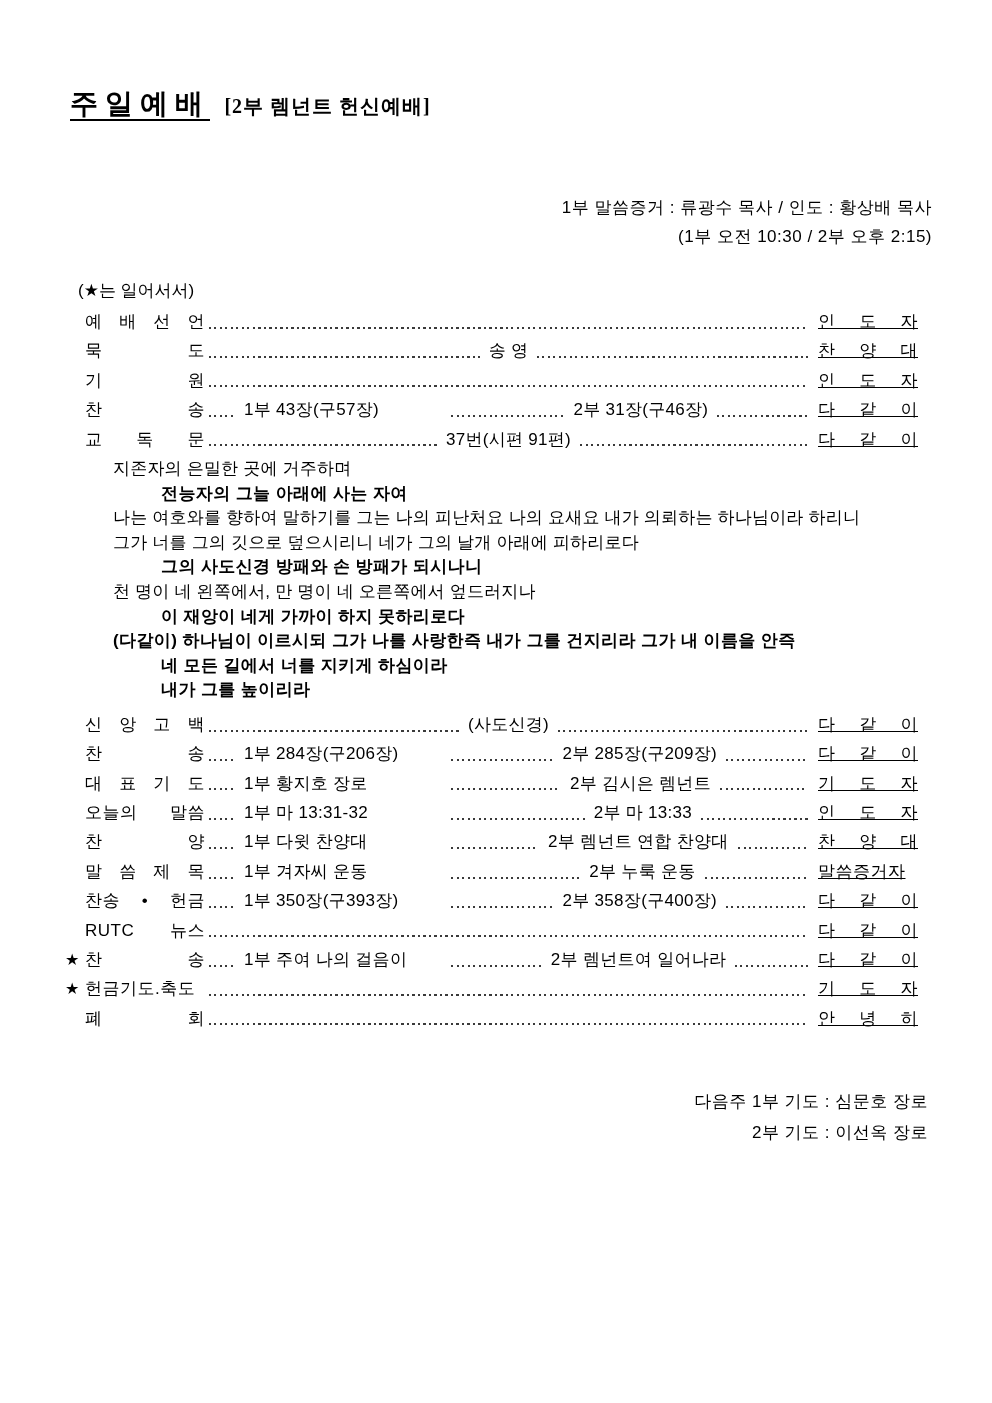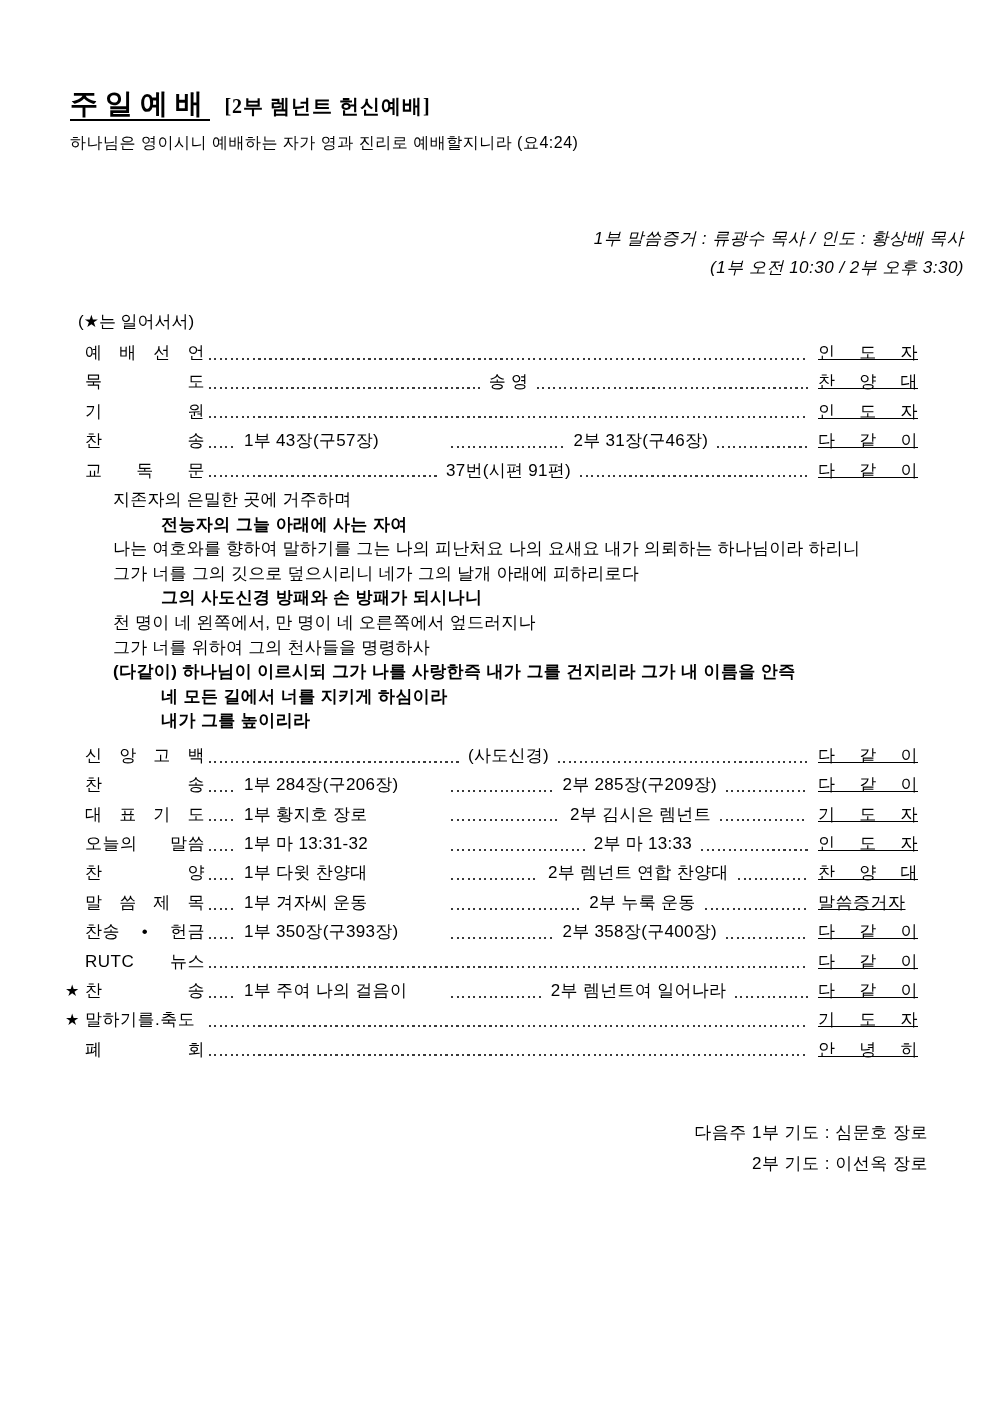--- a/index.html
+++ b/index.html
@@ -20,22 +20,22 @@
     text-decoration: underline; text-underline-offset: 6px;
     text-decoration-thickness: 2px;
   }
   .title-bracket {
     font-family: "Liberation Serif", "DejaVu Serif", serif;
     font-size: 20px; font-weight: bold; margin-left: 10px; letter-spacing: 1px;
   }
   .subtitle { padding: 10px 0 0 70px; font-size: 16px; letter-spacing: 0.5px; }
 
   
-  .service-info { margin-top: 70px; text-align: right; padding-right: 28px;
-    font-size: 17px; line-height: 29px; letter-spacing: 0.5px; font-style: italic; }
+  .service-info { margin-top: 70px; text-align: right; padding-right: 60px;
+    font-size: 17px; line-height: 29px; letter-spacing: 0.5px; }
 
   
   .stand-note { margin: 28px 0 8px 78px; font-size: 17px; }
 
   
   .order { margin: 0 74px 0 65px; }
   .order-row { display: flex; align-items: baseline; height: 29.4px;
     font-size: 17px; white-space: nowrap; }
   .star-slot { flex: 0 0 20px; font-size: 16px; }
   .item-label { flex: 0 0 auto; min-width: 120px; text-align: justify;
@@ -62,25 +62,24 @@
 </head>
 <body>
 
 <div class="page">
 
   <div class="title-line">
     <span class="title-main">주일예배</span>
     <span class="title-bracket">[2부 렘넌트 헌신예배]</span>
   </div>
 
-  <div class="subtitle">하나님은 영이시니 예배하는 자가 영과 진리로 예배할지니라 (요4:24)</div>
 
   <div class="service-info">
     <div>1부 말씀증거 : 류광수 목사 / 인도 : 황상배 목사</div>
-    <div>(1부 오전 10:30 / 2부 오후 3:30)</div>
+    <div>(1부 오전 10:30 / 2부 오후 2:15)</div>
   </div>
 
   <div class="stand-note">(★는 일어서서)</div>
 
   <div class="order" id="order-top">
       <div class="order-row">
         <span class="star-slot"></span>
         <span class="item-label">예 배 선 언</span>
         <span class="leader"></span>
         <span class="assignee">인 도 자</span>
@@ -119,21 +118,21 @@
       </div>
     </div>
 
   <div class="reading" id="reading">
       <div class="reading-line">지존자의 은밀한 곳에 거주하며</div>
       <div class="reading-line bold indent">전능자의 그늘 아래에 사는 자여</div>
       <div class="reading-line">나는 여호와를 향하여 말하기를 그는 나의 피난처요 나의 요새요 내가 의뢰하는 하나님이라 하리니</div>
       <div class="reading-line">그가 너를 그의 깃으로 덮으시리니 네가 그의 날개 아래에 피하리로다</div>
       <div class="reading-line bold indent">그의 사도신경 방패와 손 방패가 되시나니</div>
       <div class="reading-line">천 명이 네 왼쪽에서, 만 명이 네 오른쪽에서 엎드러지나</div>
-      <div class="reading-line">그가 너를 위하여 그의 천사들을 명령하사</div>
+      <div class="reading-line bold indent">이 재앙이 네게 가까이 하지 못하리로다</div>
       <div class="reading-line bold">(다같이) 하나님이 이르시되 그가 나를 사랑한즉 내가 그를 건지리라 그가 내 이름을 안즉</div>
       <div class="reading-line bold indent">네 모든 길에서 너를 지키게 하심이라</div>
       <div class="reading-line bold indent">내가 그를 높이리라</div>
     </div>
 
   <div class="order" id="order-bottom">
       <div class="order-row">
         <span class="star-slot"></span>
         <span class="item-label">신 앙 고 백</span>
         <span class="leader"></span>
@@ -212,21 +211,21 @@
         <span class="item-label">찬 송</span>
         <span class="leader short"></span>
         <span class="mid-text first">1부 주여 나의 걸음이</span>
         <span class="leader"></span>
         <span class="mid-text">2부 렘넌트여 일어나라</span>
         <span class="leader after-mid2"></span>
         <span class="assignee">다 같 이</span>
       </div>
       <div class="order-row">
         <span class="star-slot">★</span>
-        <span class="item-label">말하기를.축도</span>
+        <span class="item-label">헌금기도.축도</span>
         <span class="leader"></span>
         <span class="assignee">기 도 자</span>
       </div>
       <div class="order-row">
         <span class="star-slot"></span>
         <span class="item-label">폐 회</span>
         <span class="leader"></span>
         <span class="assignee">안 녕 히</span>
       </div>
     </div>

